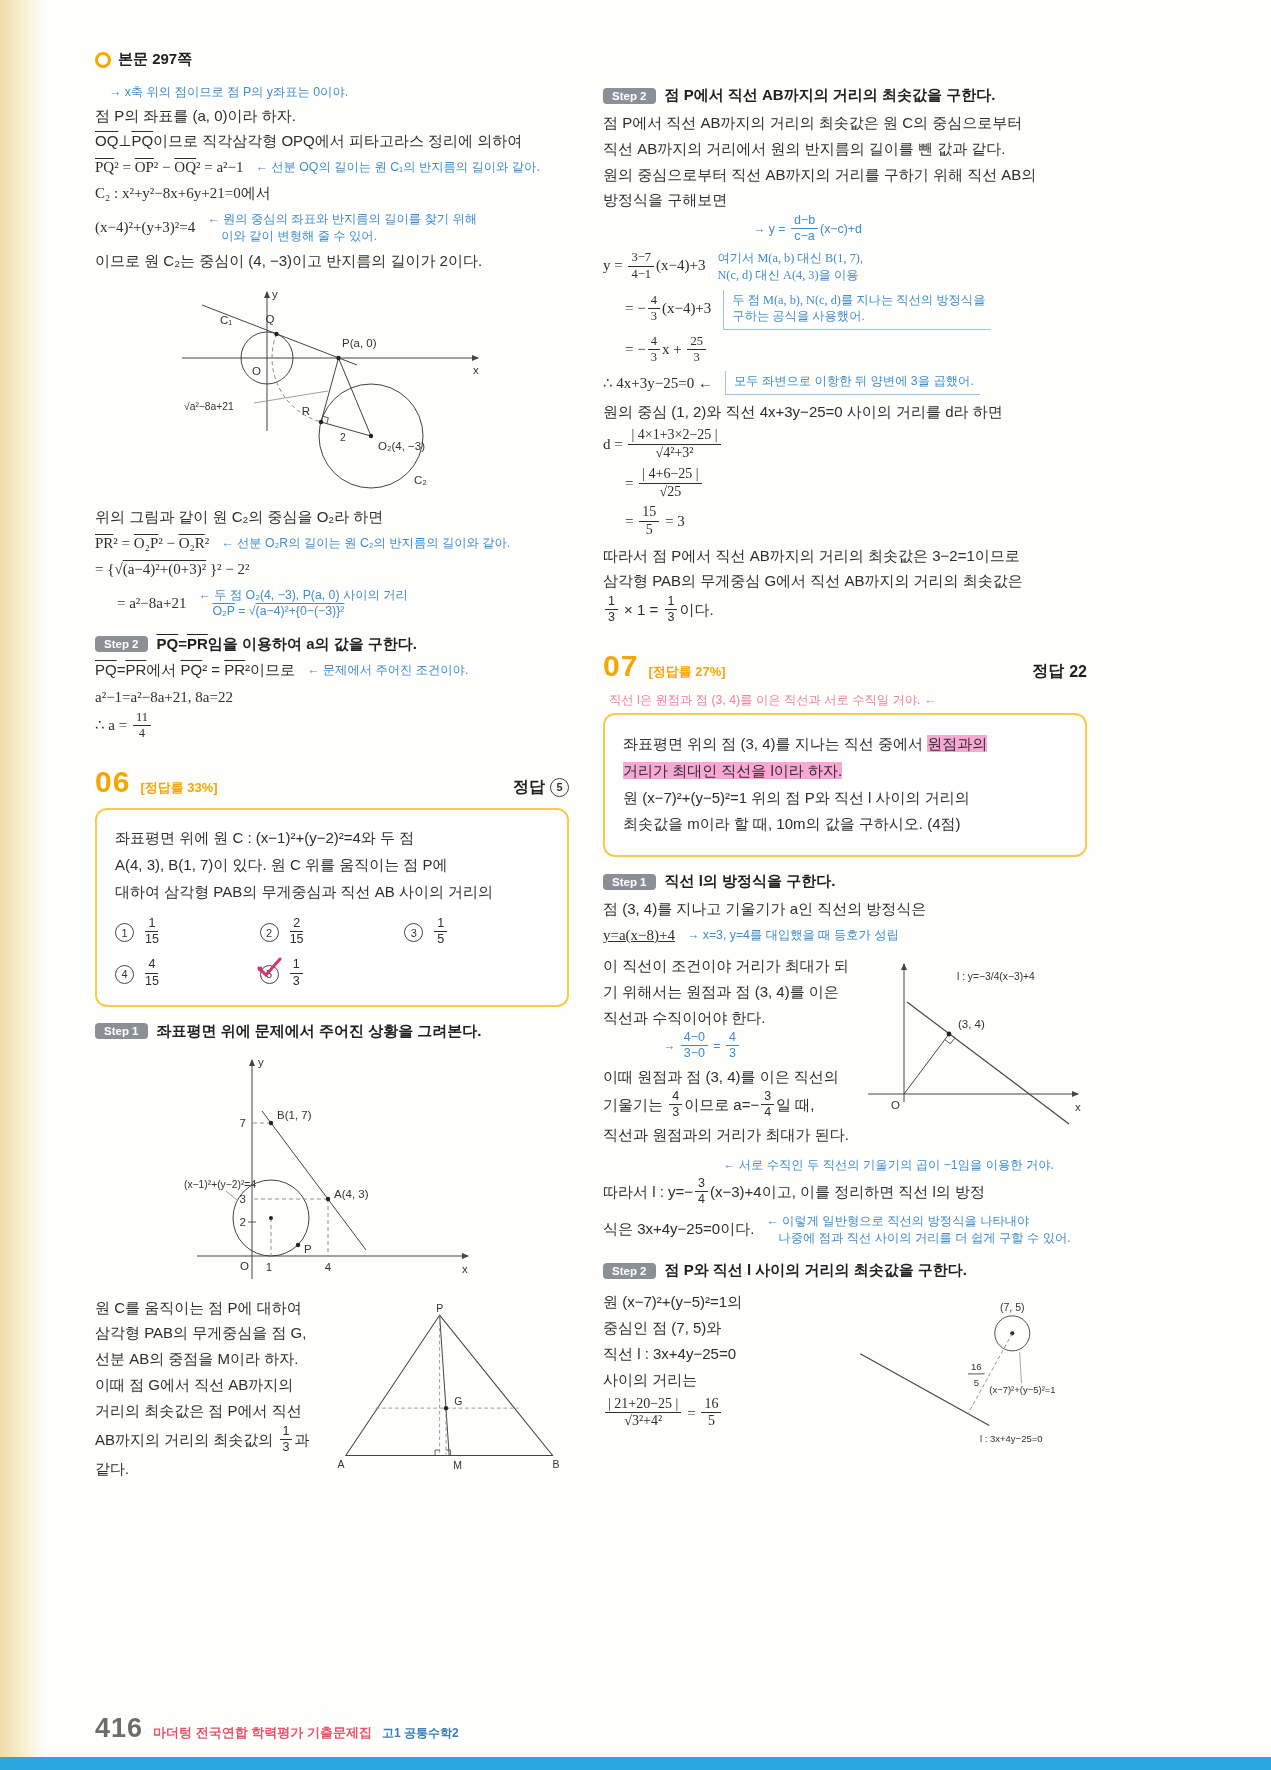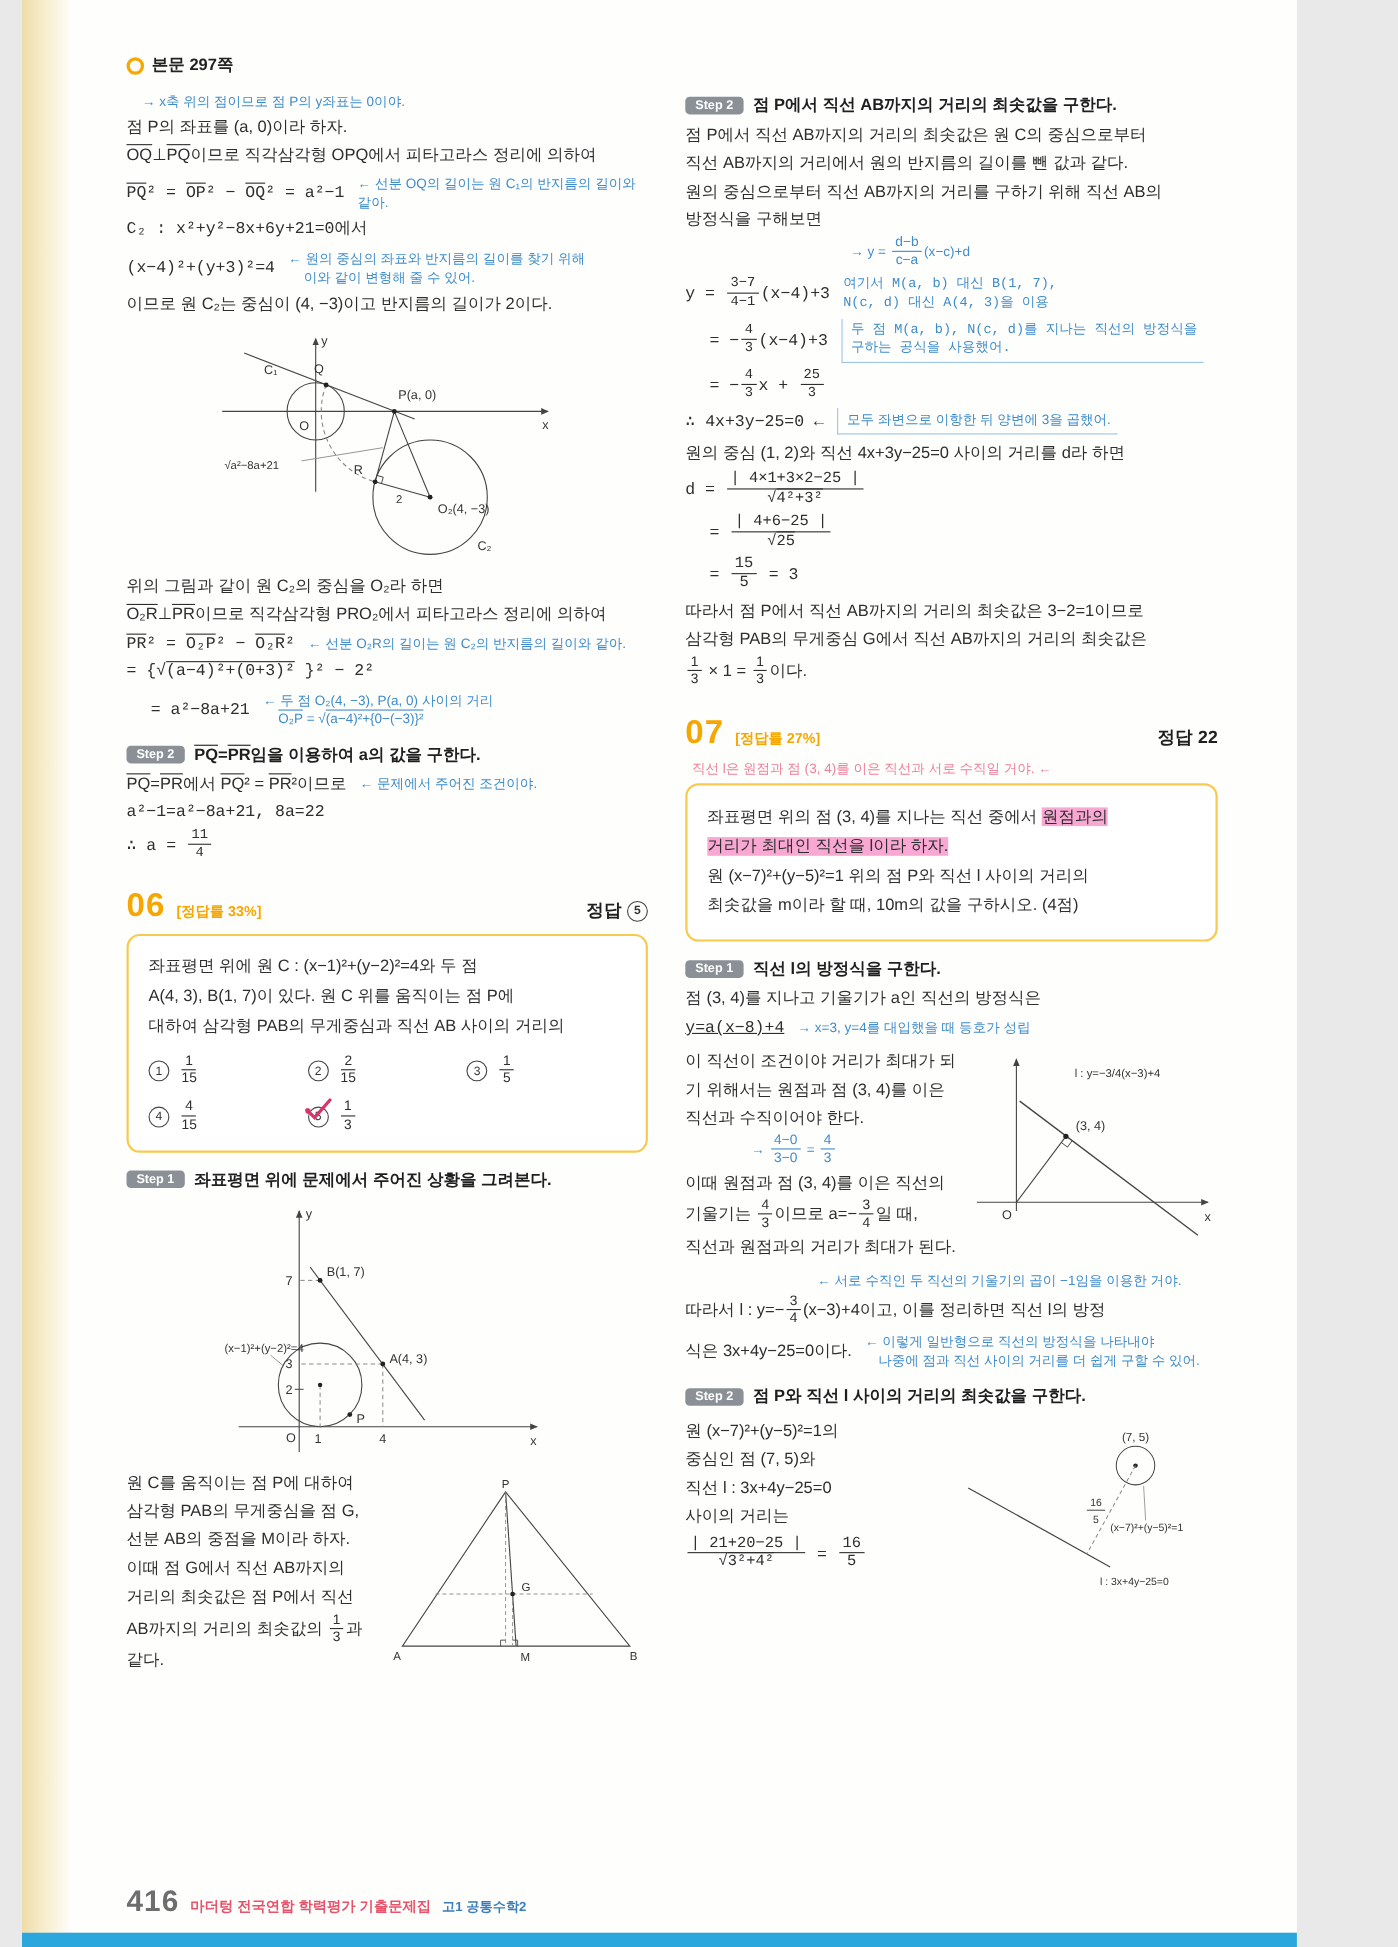--- a/index.html
+++ b/index.html
@@ -1,27 +1,27 @@
 <!DOCTYPE html>
 <html><head>
 <meta charset="utf-8">
 <style>
   html,body{margin:0;padding:0;background:#e9e9e9;}
-  .page{position:relative;width:1159px;height:1770px;background:#fefefdff;background:#fefefd;overflow:hidden;
-        font-family:"Liberation Sans","DejaVu Sans",sans-serif;color:#2e2e2e;margin-left:20px;}
+  .page{position:relative;width:1271px;height:1770px;background:#fefefdff;background:#fefefd;overflow:hidden;
+        font-family:"Liberation Sans","DejaVu Sans",sans-serif;color:#2e2e2e;}
   .edge{position:absolute;left:0;top:0;bottom:13px;width:46px;
         background:linear-gradient(90deg,#efdda8 0%,#f7eecd 45%,rgba(255,255,255,0) 100%);}
   .hdr{position:absolute;top:50px;left:95px;display:flex;align-items:center;gap:7px;
        font-weight:bold;font-size:15px;color:#222;}
   .ring{width:10px;height:10px;border:3px solid #f5a800;border-radius:50%;display:inline-block;}
   .cols{position:absolute;top:84px;left:95px;width:992px;display:flex;gap:34px;}
   .col-l{width:474px;}
   .col-r{width:484px;}
   p.t{margin:3px 0;font-size:15px;line-height:1.52;}
-  .fm{font-family:Liberation Mono, monospace;}
+  .fm{font-family:Liberation Serif, serif;}
   .ov{text-decoration:overline;}
   .ann{color:#3f8ccb;font-size:12.3px;line-height:1.35;}
   .annl{margin:0 0 4px 14px;}
   .annbox{border-left:1px solid #9cc4e4;border-bottom:1px solid #9cc4e4;padding:2px 6px 4px 8px;}
   .pinkann{color:#ef7f9a;font-size:12.3px;margin:0 0 3px 6px;}
   .hl{background:#f9a8d4;}
   .eqrow{display:flex;align-items:center;gap:12px;margin:6px 0;font-size:15px;}
   .eqrow .eq{white-space:nowrap;}
   .ind{margin-left:22px;}
   .frac{display:inline-flex;flex-direction:column;align-items:center;vertical-align:middle;
@@ -128,21 +128,20 @@
         <text x="170" y="64">P(a, 0)</text>
         <text x="138" y="132" text-anchor="end">R</text>
         <text x="206" y="167">O₂(4, −3)</text>
         <text x="242" y="201">C₂</text>
         <text x="168" y="158" class="sm">2</text>
         <text x="12" y="127" class="sm">√a²−8a+21</text>
       </svg>
 
       <p class="t">위의 그림과 같이 원 C₂의 중심을 O₂라 하면</p>
 
-      <p class="t"><span class="ov">O₂R</span><span>⊥</span><span class="ov">PR</span><span>이므로 직각삼각형 PRO₂에서 피타고라스 정리에 의하여</span></p>
 
       <div class="eqrow">
         <span class="eq fm"><span class="ov">PR</span><span>² = </span><span class="ov">O₂P</span><span>² − </span><span class="ov">O₂R</span><span>²</span></span>
         <span class="ann">← 선분 O₂R의 길이는 원 C₂의 반지름의 길이와 같아.</span>
       </div>
 
       <p class="t fm ind"><span>= {√</span><span class="ov">(a−4)²+(0+3)²</span><span> }² − 2²</span></p>
 
       <div class="eqrow ind">
         <span class="eq fm">= a²−8a+21</span>

